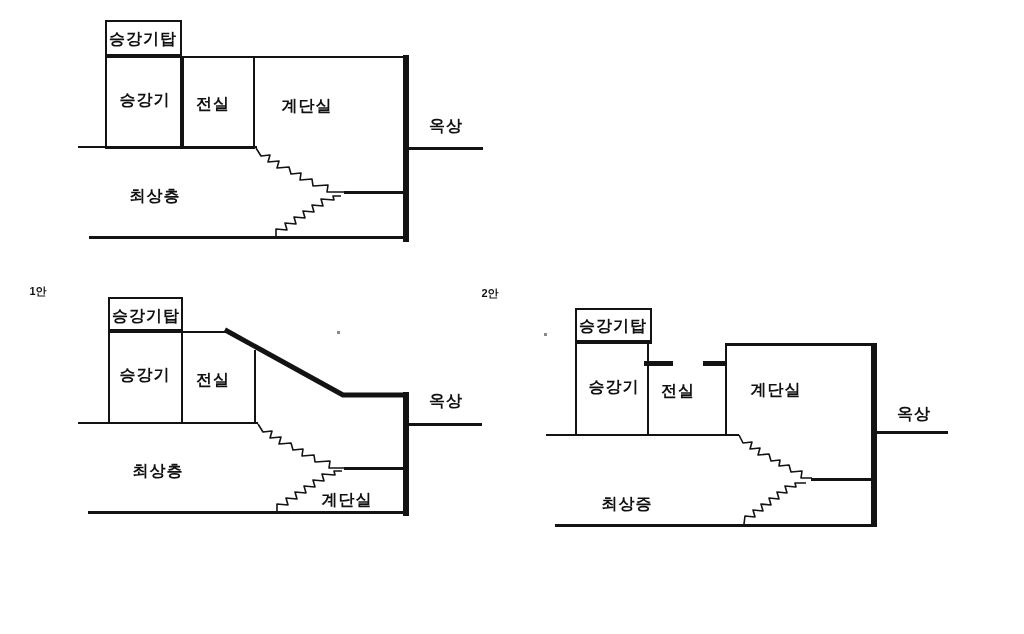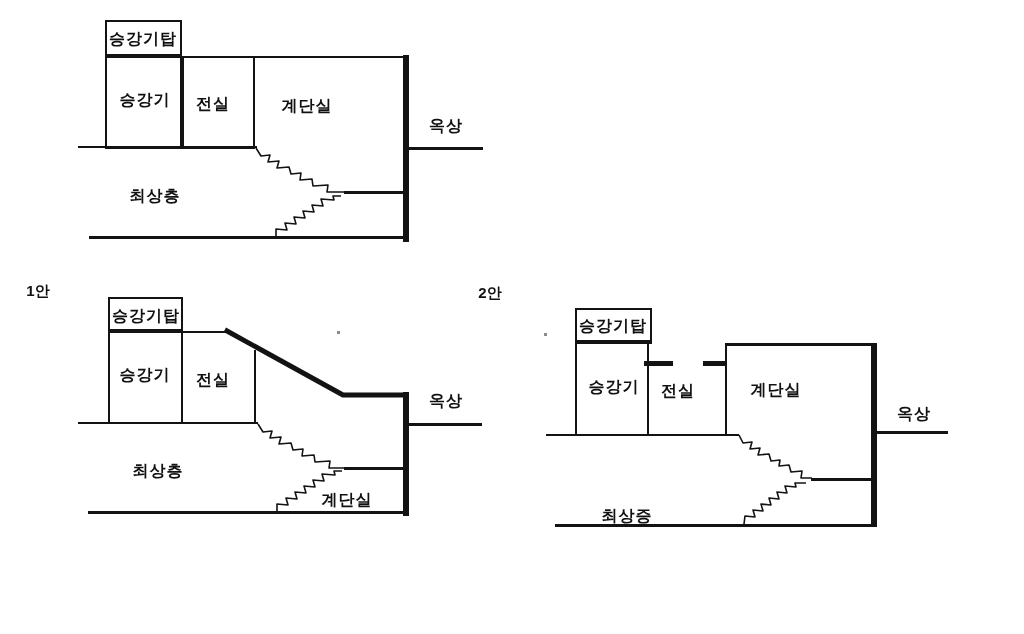--- a/index.html
+++ b/index.html
@@ -6,21 +6,21 @@
   #canvas{
     position:relative;width:1024px;height:634px;background:#fff;overflow:hidden;
     font-family:"Liberation Sans","DejaVu Sans",sans-serif;
   }
   .box{position:absolute;box-sizing:border-box;border:2px solid #131313;background:transparent;}
   .line{position:absolute;background:#131313;}
   .lbl{
     position:absolute;transform:translate(-50%,-50%);
     font-size:16px;font-weight:bold;color:#111;white-space:nowrap;letter-spacing:1px;
   }
-  .plan-lbl{position:absolute;transform:translate(-50%,-50%);font-size:15px;font-weight:bold;color:#111;white-space:nowrap;}
+  .plan-lbl{position:absolute;transform:translate(-50%,-50%);font-size:11px;font-weight:bold;color:#111;white-space:nowrap;}
   .speck{position:absolute;width:3px;height:3px;background:#8a8a8a;}
   svg.overlay{position:absolute;left:0;top:0;pointer-events:none;}
   .stair{fill:none;stroke:#131313;stroke-width:1.6;stroke-linejoin:round;}
   .thickpath{fill:none;stroke:#131313;stroke-width:5;stroke-linejoin:round;stroke-linecap:square;}
 </style>
 </head>
 <body>
 
 <div id="canvas">
 
@@ -80,21 +80,21 @@
     <div class="line" style="left:546px;top:434px;width:193px;height:2px;"></div>
     <div class="line" style="left:877px;top:431px;width:71px;height:3px;"></div>
     <div class="line" style="left:811px;top:478px;width:60px;height:3px;"></div>
     <div class="line" style="left:555px;top:524px;width:316px;height:3px;"></div>
 
     <span class="lbl" style="left:613px;top:326px;">승강기탑</span>
     <span class="lbl" style="left:614px;top:387px;">승강기</span>
     <span class="lbl" style="left:678px;top:391px;">전실</span>
     <span class="lbl" style="left:776px;top:390px;">계단실</span>
     <span class="lbl" style="left:914px;top:414px;">옥상</span>
-    <span class="lbl" style="left:627px;top:516px;">최상증</span>
+    <span class="lbl" style="left:627px;top:504px;">최상증</span>
   </div>
 
   <div class="speck" style="left:337px;top:331px;"></div>
   <div class="speck" style="left:544px;top:333px;"></div>
 
   <svg class="overlay" width="1024" height="634" viewBox="0 0 1024 634">
 
     <polyline class="stair" points="256,148 261,156 270,155 268,162 279,161 277,168 289,167 291,174 301,173 300,180 312,179 313,186 328,185 327,192 346,192"></polyline>
     <polyline class="stair" points="276,237 276,229 287,230 285,223 296,224 294,217 305,218 303,211 314,212 312,205 323,206 321,199 334,200 333,196 341,196"></polyline>
 

